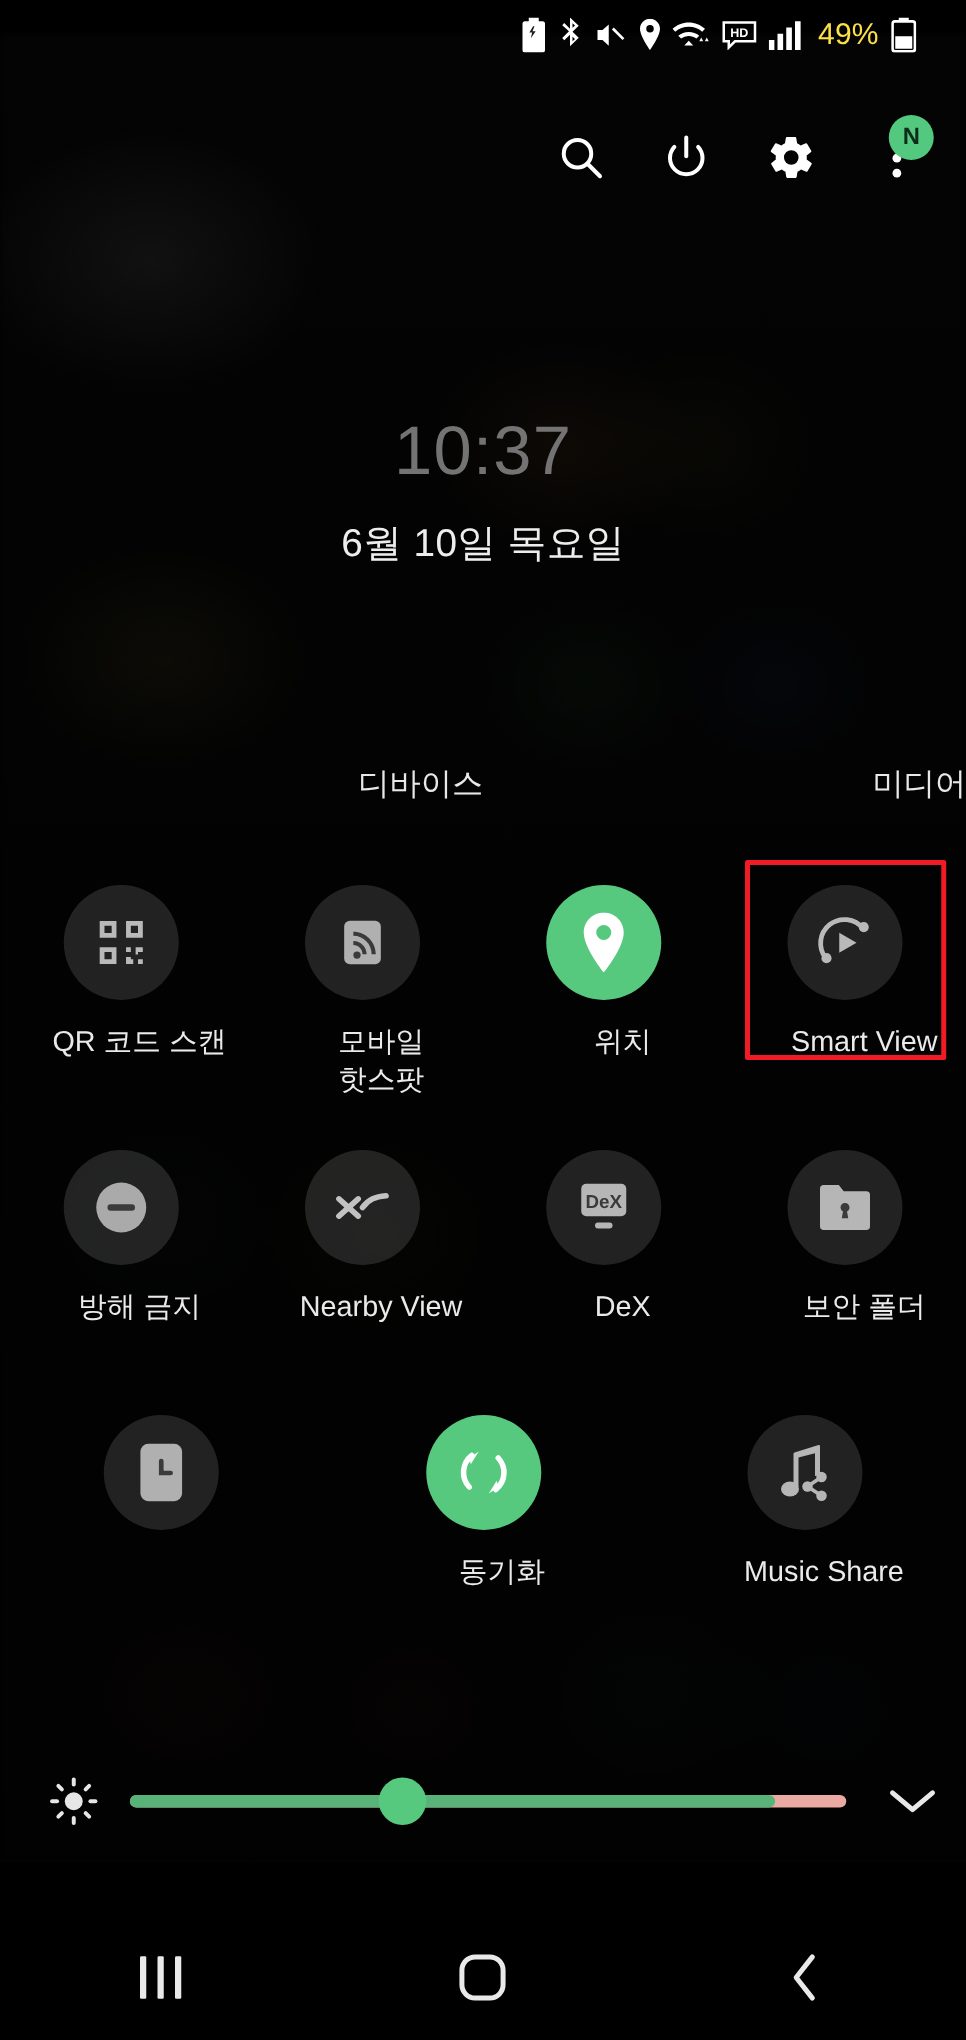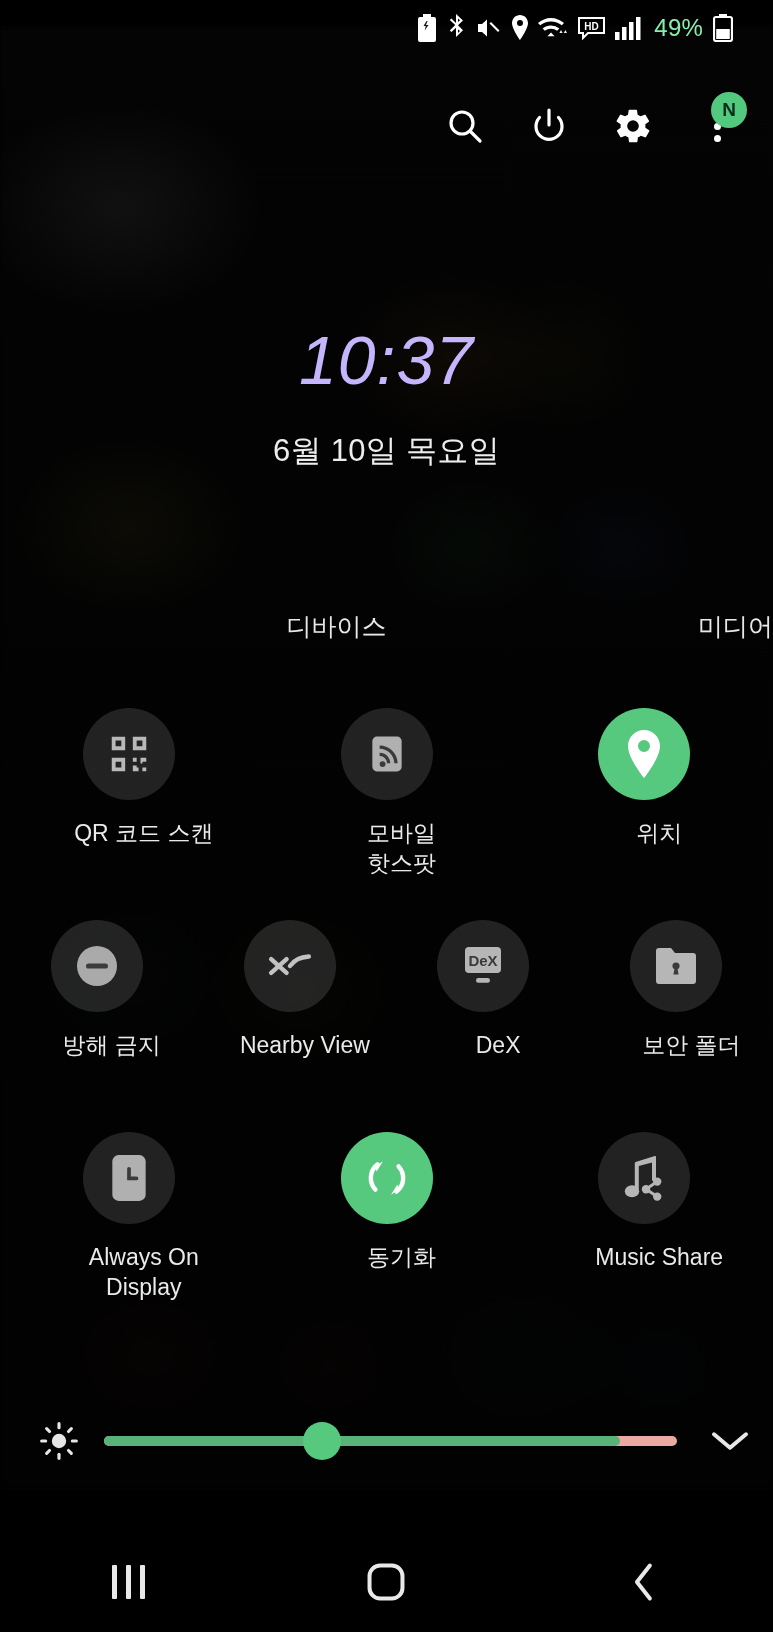--- a/index.html
+++ b/index.html
@@ -40,41 +40,41 @@
   }
 
   
   #statusbar{
     position:absolute;left:0;top:0;width:773px;height:56px;
     display:flex;align-items:center;justify-content:flex-end;
     padding-right:40px;box-sizing:border-box;gap:9px;z-index:6;
   }
   #statusbar .sico{display:flex;align-items:center;}
   #statusbar .pct{
-    color:#86efac;font-size:24px;letter-spacing:.2px;margin-left:3px;margin-right:1px;
+    color:#fde047;font-size:24px;letter-spacing:.2px;margin-left:3px;margin-right:1px;
   }
 
   
   #headerbar{
     position:absolute;top:104px;right:34px;
     display:flex;align-items:center;gap:40px;z-index:6;
   }
   .hbtn{width:44px;height:44px;display:flex;align-items:center;justify-content:center;position:relative;}
   .nbadge{
     position:absolute;left:16px;top:-12px;width:36px;height:36px;border-radius:50%;
     background:#52c97e;color:#0d2c19;font-size:19px;font-weight:bold;
     display:flex;align-items:center;justify-content:center;
   }
   .dots{display:flex;flex-direction:column;gap:5px;align-items:center;}
   .dots i{width:7px;height:7px;border-radius:50%;background:#fff;display:block;}
 
   
   #clockwrap{position:absolute;top:318px;left:0;width:773px;text-align:center;z-index:5;}
-  #clock{color:#c4b5fd;font-size:68px;font-weight:300;line-height:84px;letter-spacing:1px;font-style:italic;}
-  #datetext{color:#ededed;font-size:31px;font-weight:400;margin-top:28px;letter-spacing:.3px;}
+  #clock{color:#737373;font-size:55px;font-weight:300;line-height:84px;letter-spacing:1px;}
+  #datetext{color:#ededed;font-size:31px;font-weight:400;margin-top:12px;letter-spacing:.3px;}
 
   
   #sectionheads{position:absolute;top:610px;left:0;width:773px;z-index:5;display:flex;}
   #sectionheads .sh{flex:1;text-align:right;color:#e8e8e8;font-size:25px;}
 
   
   #tiles{position:absolute;top:700px;left:0;width:773px;z-index:5;}
   .trow{display:flex;width:773px;}
   .tile{
     flex:1;display:flex;flex-direction:column;align-items:center;
@@ -263,20 +263,35 @@
         <div class="tcircle on">
           <span>
             <svg width="42" height="48" viewBox="0 0 18 24">
                 <path fill="#fff" d="M9 0C4.6 0 1 3.6 1 8c0 6.2 8 16 8 16s8-9.8 8-16c0-4.4-3.6-8-8-8zm0 11a3 3 0 110-6 3 3 0 010 6z"></path>
               </svg>
           </span>
         </div>
         <div class="tlabel">위치</div>
       </div>
 
+      <div class="tile">
+        <div class="hl-box"></div>
+        <div class="tcircle">
+          <span>
+            <svg width="50" height="50" viewBox="0 0 26 26">
+              <path d="M20.5 7.2A9 9 0 105 19.5" fill="none" stroke="#b9b9b9" stroke-width="2" stroke-linecap="round"></path>
+              <path d="M5.4 6.5a9 9 0 0115.4 12" fill="none" stroke="#b9b9b9" stroke-width="2" stroke-linecap="round" opacity="0"></path>
+              <circle cx="20.8" cy="6.6" r="2.1" fill="#b9b9b9"></circle>
+              <circle cx="5.3" cy="19.5" r="2.1" fill="#b9b9b9"></circle>
+              <path fill="#b9b9b9" d="M10.6 8.9l7.2 4.2-7.2 4.2z"></path>
+            </svg>
+          </span>
+        </div>
+        <div class="tlabel">Smart View</div>
+      </div>
     </div>
 
     <div class="trow">
       <div class="tile">
         <div class="tcircle">
           <span>
             <svg width="48" height="48" viewBox="0 0 24 24">
                 <circle cx="12" cy="12" r="10" fill="#aaa"></circle>
                 <rect x="6.5" y="10.7" width="11" height="2.6" rx="1.3" fill="#3b3b3b"></rect>
               </svg>
@@ -330,22 +345,20 @@
       <div class="tile">
         <div class="tcircle">
           <span>
             <svg width="40" height="50" viewBox="0 0 18 24">
                 <rect x="1" y="1" width="16" height="22" rx="3" fill="#b0b0b0"></rect>
                 <circle cx="9" cy="12" r="5.2" fill="none" stroke="#3b3b3b" stroke-width="1.6" opacity="0"></circle>
                 <path d="M9 7.6v4.6h3.6" stroke="#3b3b3b" stroke-width="1.8" fill="none" stroke-linecap="round"></path>
               </svg>
           </span>
         </div>
-        <div class="tlabel" style="white-space:pre-line;">Always On
-Display</div>
       </div>
 
 
       <div class="tile">
         <div class="tcircle on">
           <span>
             <svg width="48" height="48" viewBox="0 0 24 24">
               <path d="M7.2 5.2a8.6 8.6 0 00-1 12.6" fill="none" stroke="#fff" stroke-width="2.2" stroke-linecap="round"></path>
               <path d="M16.8 18.8a8.6 8.6 0 001-12.6" fill="none" stroke="#fff" stroke-width="2.2" stroke-linecap="round"></path>
               <path fill="#fff" d="M10 3.6L6.2 6.1l.6 2.6z"></path>

